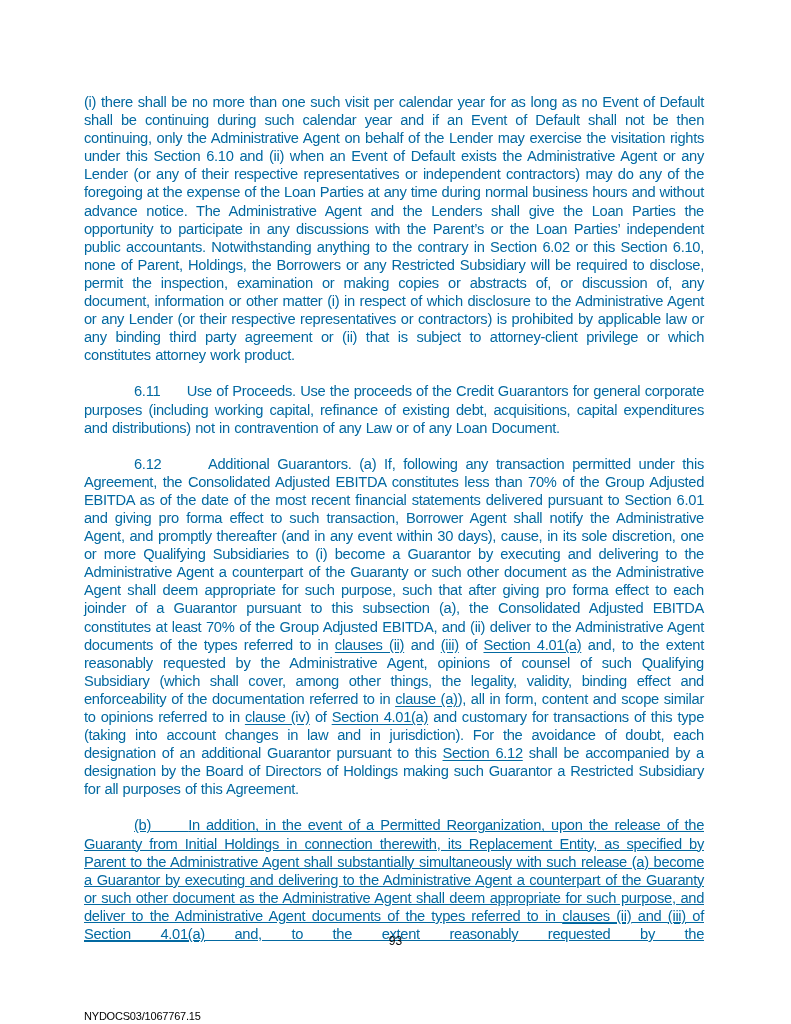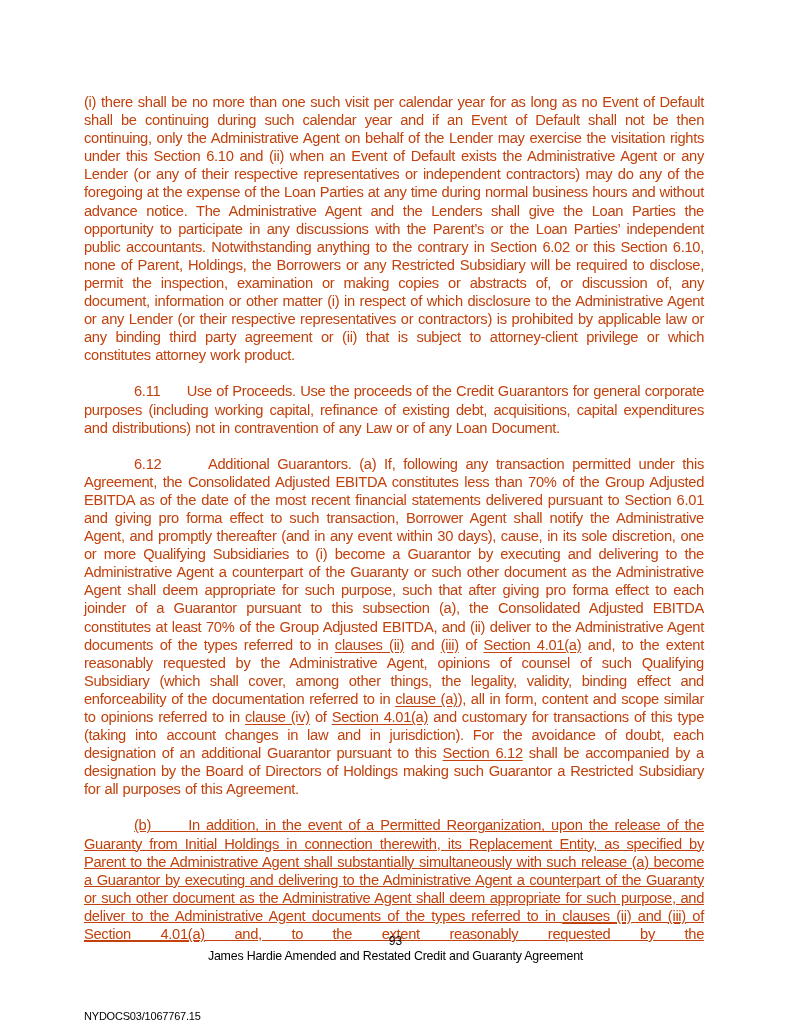--- a/index.html
+++ b/index.html
@@ -22,21 +22,21 @@
     top: 93px;
     width: 620px;
   }
   .para {
     margin: 0;
     text-align: justify;
     font-size: 14.7px;
     line-height: 18.1px;
     letter-spacing: -0.3px;
     word-spacing: 0.5px;
-    color: #c2410c;
+    color: #0369a1;
   }
   .para + .para {
     margin-top: 18px;
   }
   .para.indent {
     text-indent: 50px;
   }
   .para.justify-last {
     text-align-last: justify;
     text-decoration: underline;
@@ -84,17 +84,16 @@
 
     <p class="para indent"><span>6.11</span><span>&nbsp;&nbsp;&nbsp;&nbsp;&nbsp;&nbsp;</span><span>Use of Proceeds.  Use the proceeds of the Credit Guarantors for general corporate purposes (including working capital, refinance of existing debt, acquisitions, capital expenditures and distributions) not in contravention of any Law or of any Loan Document.</span></p>
 
     <p class="para indent"><span>6.12</span><span>&nbsp;&nbsp;&nbsp;&nbsp;&nbsp;&nbsp;</span><span>Additional Guarantors.  (a) If, following any transaction permitted under this Agreement, the Consolidated Adjusted EBITDA constitutes less than 70% of the Group Adjusted EBITDA as of the date of the most recent financial statements delivered pursuant to Section 6.01 and giving pro forma effect to such transaction, Borrower Agent shall notify the Administrative Agent, and promptly thereafter (and in any event within 30 days), cause, in its sole discretion, one or more Qualifying Subsidiaries to (i) become a Guarantor by executing and delivering to the Administrative Agent a counterpart of the Guaranty or such other document as the Administrative Agent shall deem appropriate for such purpose, such that after giving pro forma effect to each joinder of a Guarantor pursuant to this subsection (a), the Consolidated Adjusted EBITDA constitutes at least 70% of the Group Adjusted EBITDA, and (ii) deliver to the Administrative Agent documents of the types referred to in </span><span class="u">clauses (ii)</span><span> and </span><span class="u">(iii)</span><span> of </span><span class="u">Section 4.01(a)</span><span> and, to the extent reasonably requested by the Administrative Agent, opinions of counsel of such Qualifying Subsidiary (which shall cover, among other things, the legality, validity, binding effect and enforceability of the documentation referred to in </span><span class="u">clause (a)</span><span>), all in form, content and scope similar to opinions referred to in </span><span class="u">clause (iv)</span><span> of </span><span class="u">Section 4.01(a)</span><span> and customary for transactions of this type (taking into account changes in law and in jurisdiction).  For the avoidance of doubt, each designation of an additional Guarantor pursuant to this </span><span class="u">Section 6.12</span><span> shall be accompanied by a designation by the Board of Directors of Holdings making such Guarantor a Restricted Subsidiary for all purposes of this Agreement.</span></p>
 
     <p class="para indent justify-last"><span>(b)</span><span>&nbsp;&nbsp;&nbsp;&nbsp;&nbsp;&nbsp;</span><span>In addition, in the event of a Permitted Reorganization, upon the release of the Guaranty from Initial Holdings in connection therewith, its Replacement Entity, as specified by Parent to the Administrative Agent shall substantially simultaneously with such release (a) become a Guarantor by executing and delivering to the Administrative Agent a counterpart of the Guaranty or such other document as the Administrative Agent shall deem appropriate for such purpose, and deliver to the Administrative Agent documents of the types referred to in </span><span class="u">clauses (ii)</span><span> and </span><span class="u">(iii)</span><span> of </span><span class="u">Section 4.01(a)</span><span> and, to the extent reasonably requested by the</span></p>
   </div>
 
   <div class="footer-pagenum">93</div>
 
-  <div class="footer-title">James Hardie Amended and Restated Credit and Guaranty Agreement</div>
 
   <div class="footer-docid">NYDOCS03/1067767.15</div>
 
 </div>
 
 </body></html>

